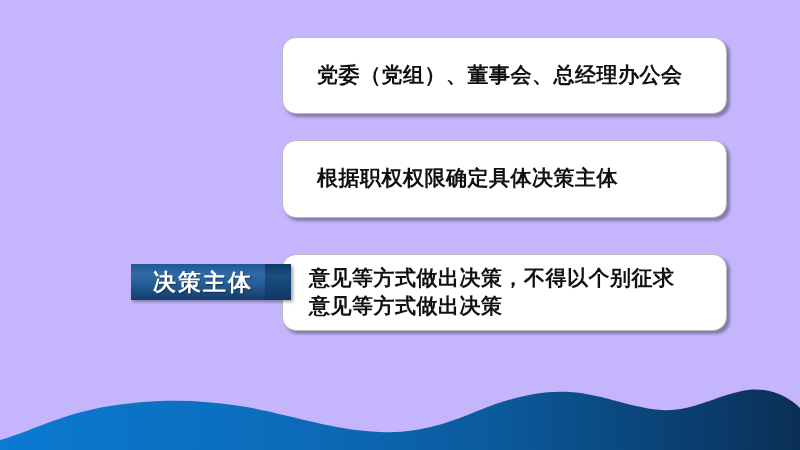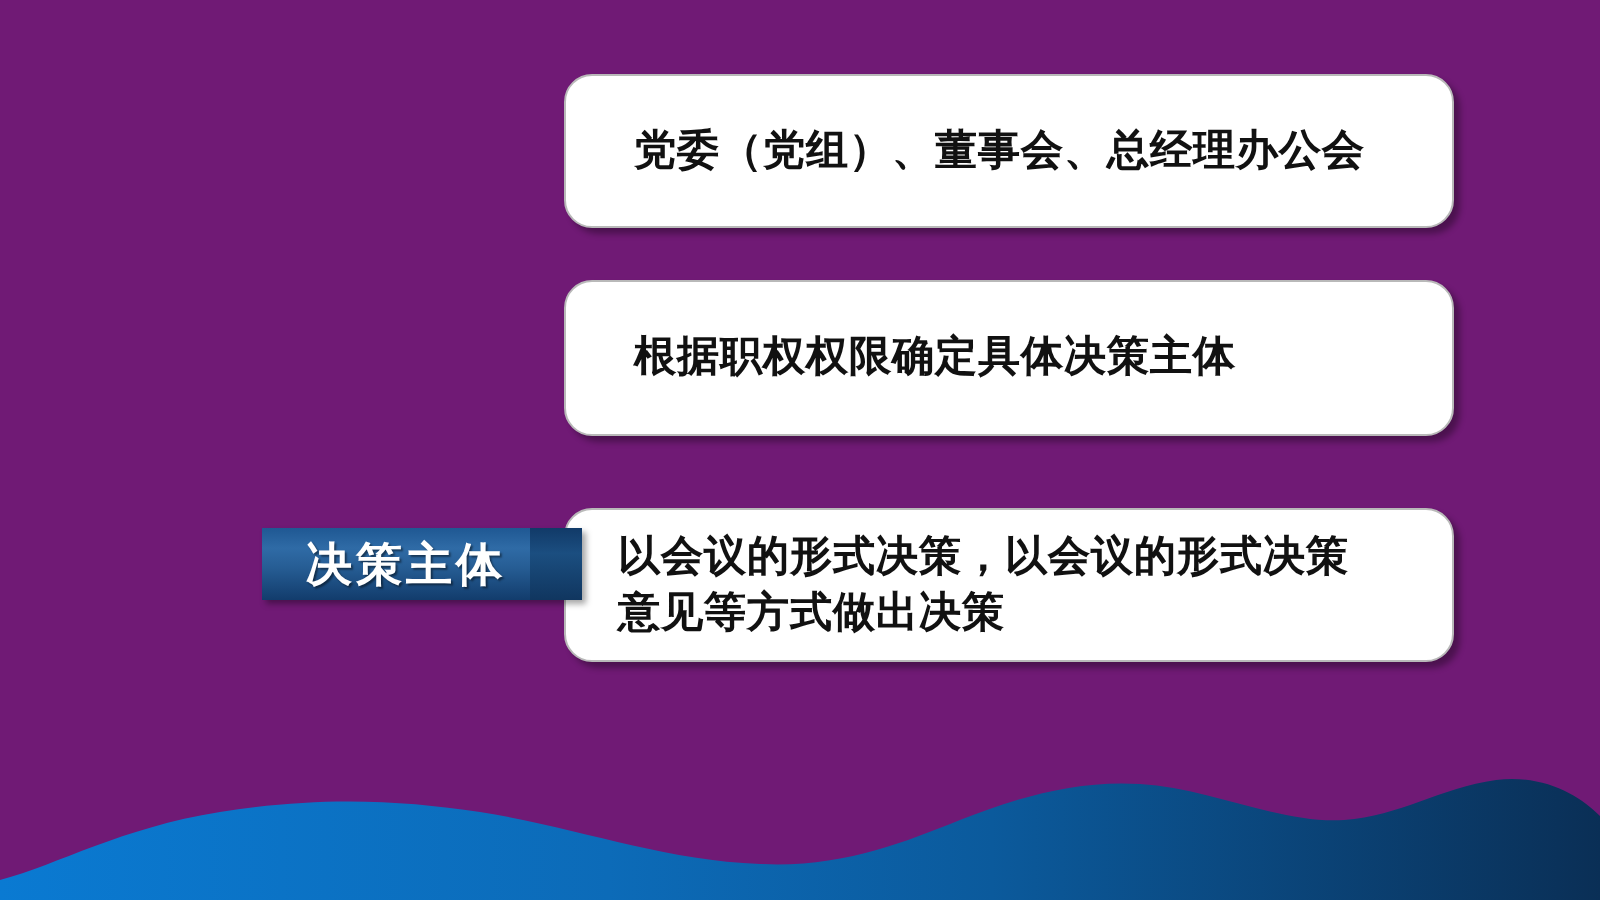--- a/index.html
+++ b/index.html
@@ -11,21 +11,21 @@
     width: 800px;
     height: 450px;
     position: relative;
     overflow: hidden;
     font-family: "Liberation Serif", "DejaVu Serif", serif;
   }
 
   #slide {
     position: absolute;
     inset: 0;
-    background: #701a75;
+    background: #c4b5fd;
   }
 
   
   .box {
     position: absolute;
     background: #ffffff;
     border: 1px solid #b9b9b9;
     border-radius: 14px;
     box-shadow: 3px 3px 3px rgba(0,0,0,0.33);
     box-sizing: border-box;
@@ -109,21 +109,21 @@
 
   <div class="box" id="box-1">
     <div class="box-text">党委（党组）、董事会、总经理办公会</div>
   </div>
 
   <div class="box" id="box-2">
     <div class="box-text">根据职权权限确定具体决策主体</div>
   </div>
 
   <div class="box" id="box-3">
-    <div class="box-text">以会议的形式决策，以会议的形式决策
+    <div class="box-text">意见等方式做出决策，不得以个别征求
 意见等方式做出决策</div>
   </div>
 
 
   <div class="label" id="label-2">
     <span class="label-text">决策主体</span>
   </div>
 
   <svg id="wave" viewBox="0 0 800 70" preserveAspectRatio="none">
     <defs>

